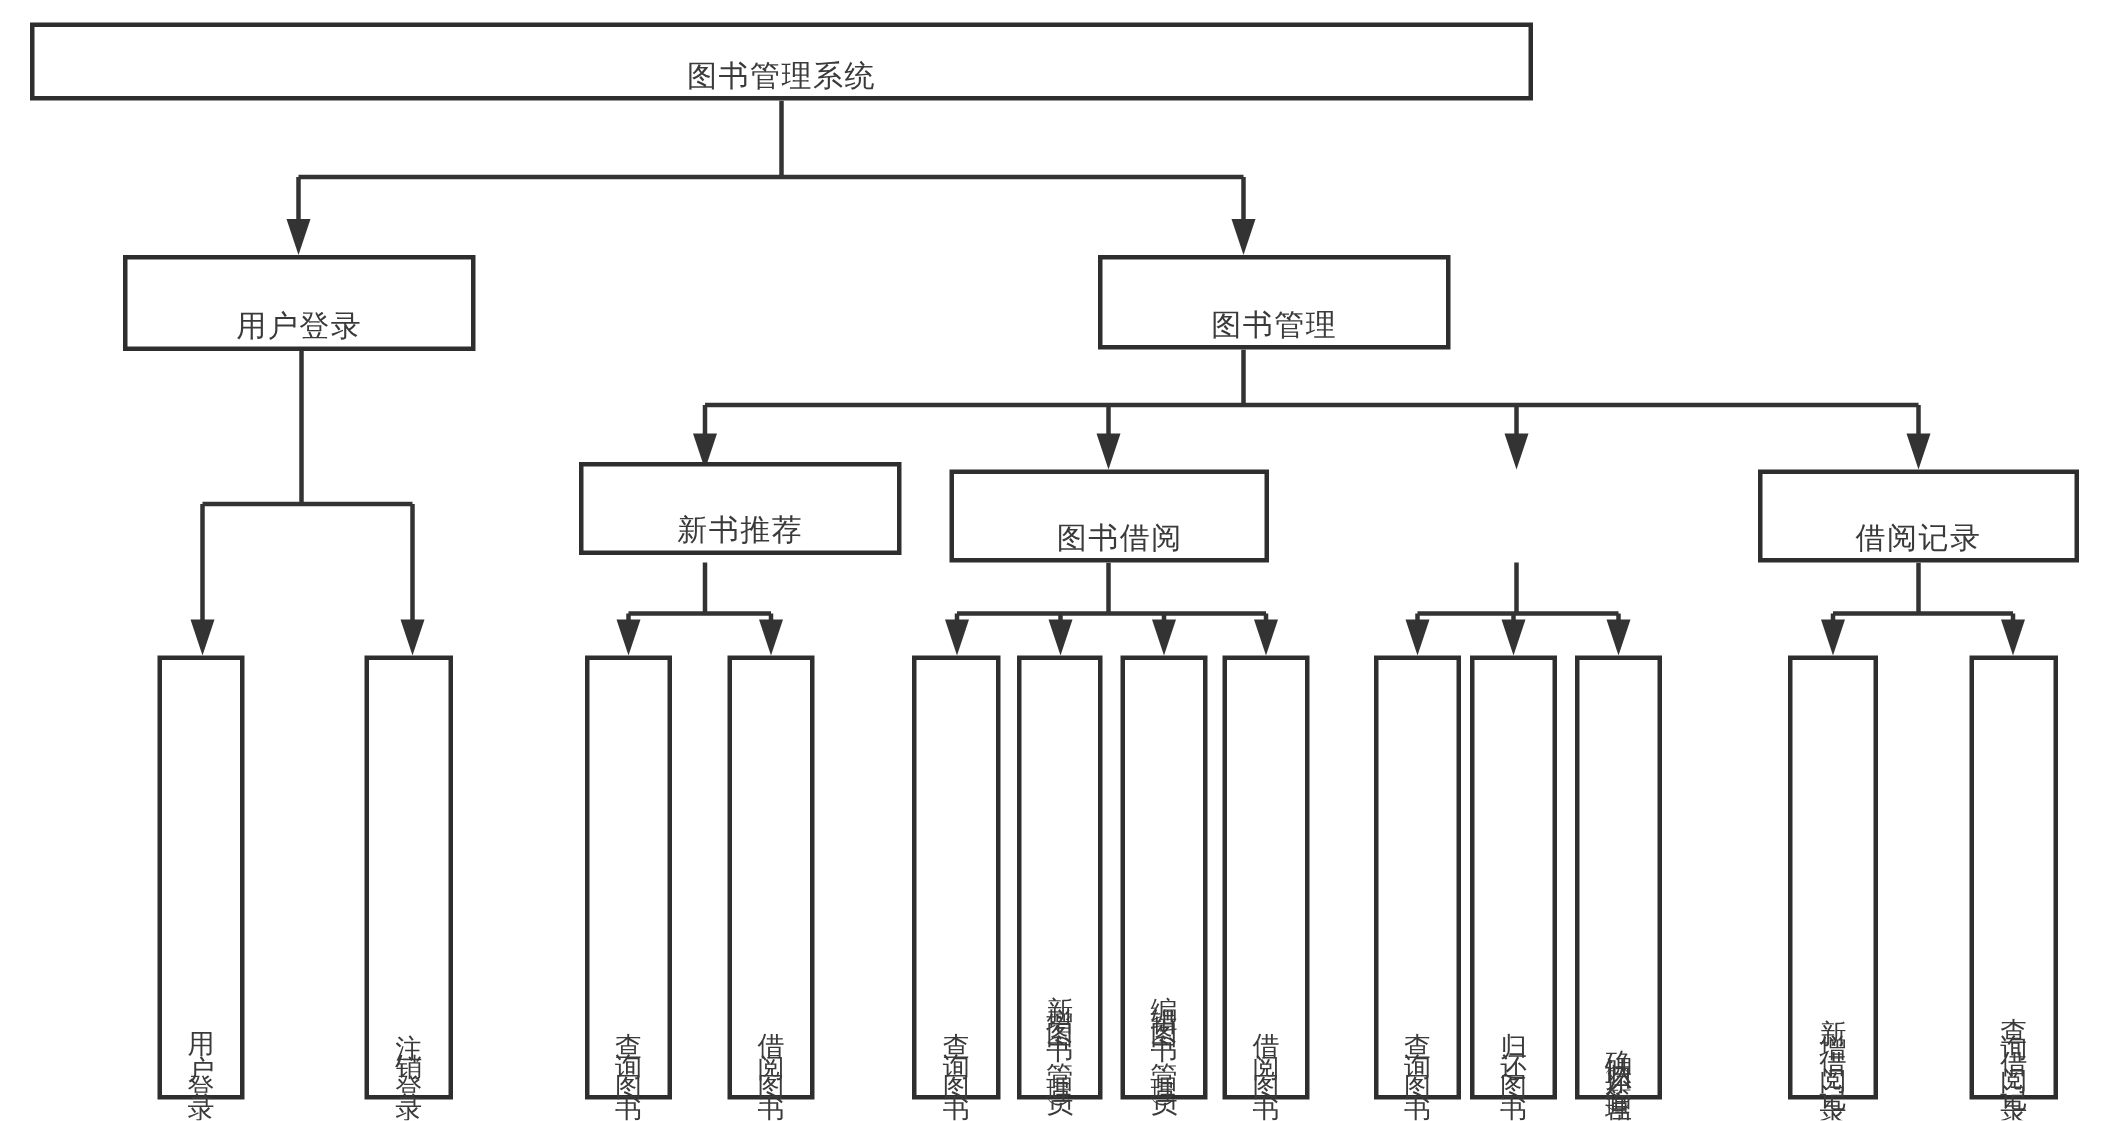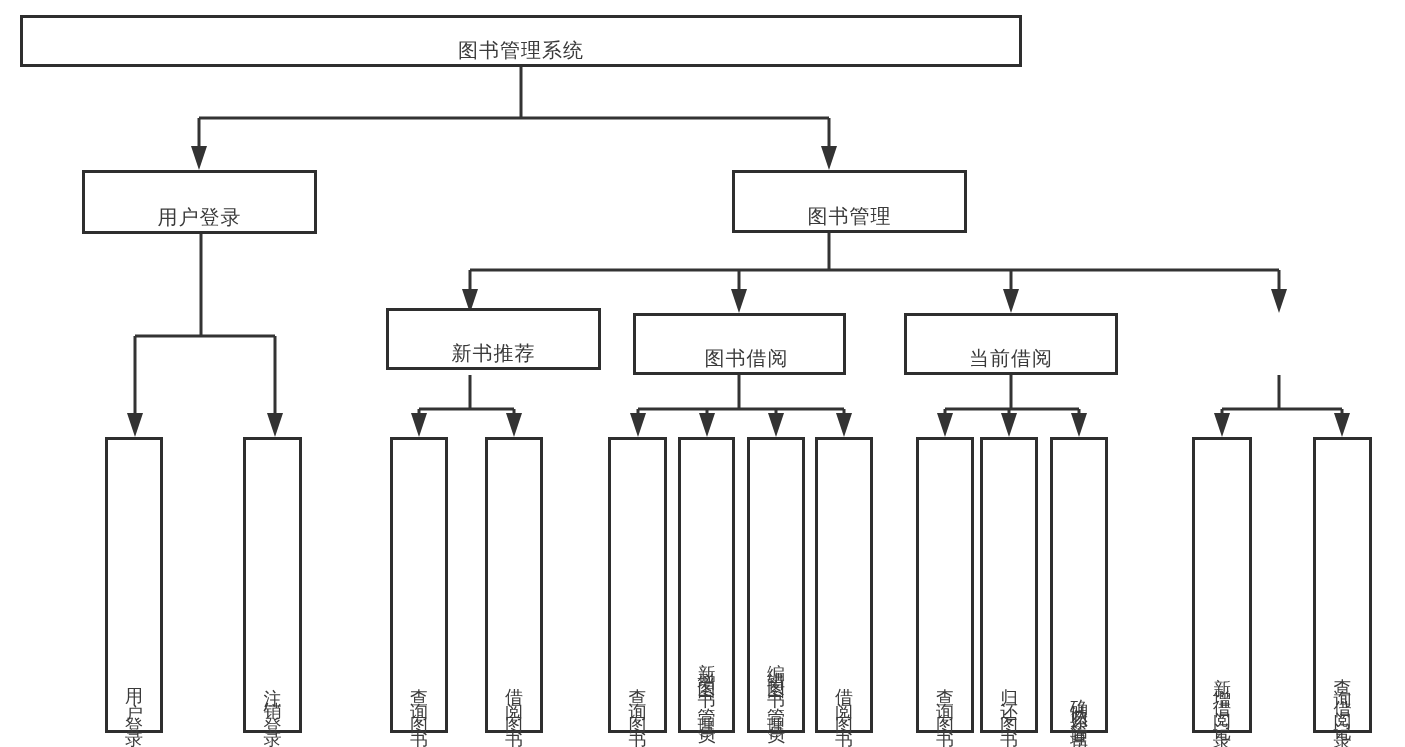--- a/index.html
+++ b/index.html
@@ -132,22 +132,22 @@
   <div class="box" style="left:712px; top:170px; width:235px; height:63px;margin-left:20px;">
     <span class="hlabel">图书管理</span>
   </div>
 
   <div class="box" style="left:363px; top:308px; width:215px; height:62px;margin-left:23px;">
     <span class="hlabel">新书推荐</span>
   </div>
   <div class="box" style="left:633px; top:313px; width:213px; height:62px;padding-left:14px;">
     <span class="hlabel">图书借阅</span>
   </div>
-  <div class="box" style="left:904px; top:313px; width:214px; height:62px;">
-    <span class="hlabel">当前借阅</span>
+  <div class="box" style="left:1172px; top:313px; width:214px; height:62px;">
+    <span class="hlabel">借阅记录</span>
   </div>
 
   <div class="box leaf s14" style="left:105px; top:437px; width:58px; height:296px;">
     <span>用户登录</span>
   </div>
   <div class="box leaf s14" style="left:243px; top:437px; width:59px; height:296px;">
     <span>注销登录</span>
   </div>
 
   <div class="box leaf s14" style="left:390px; top:437px; width:58px; height:296px;">

